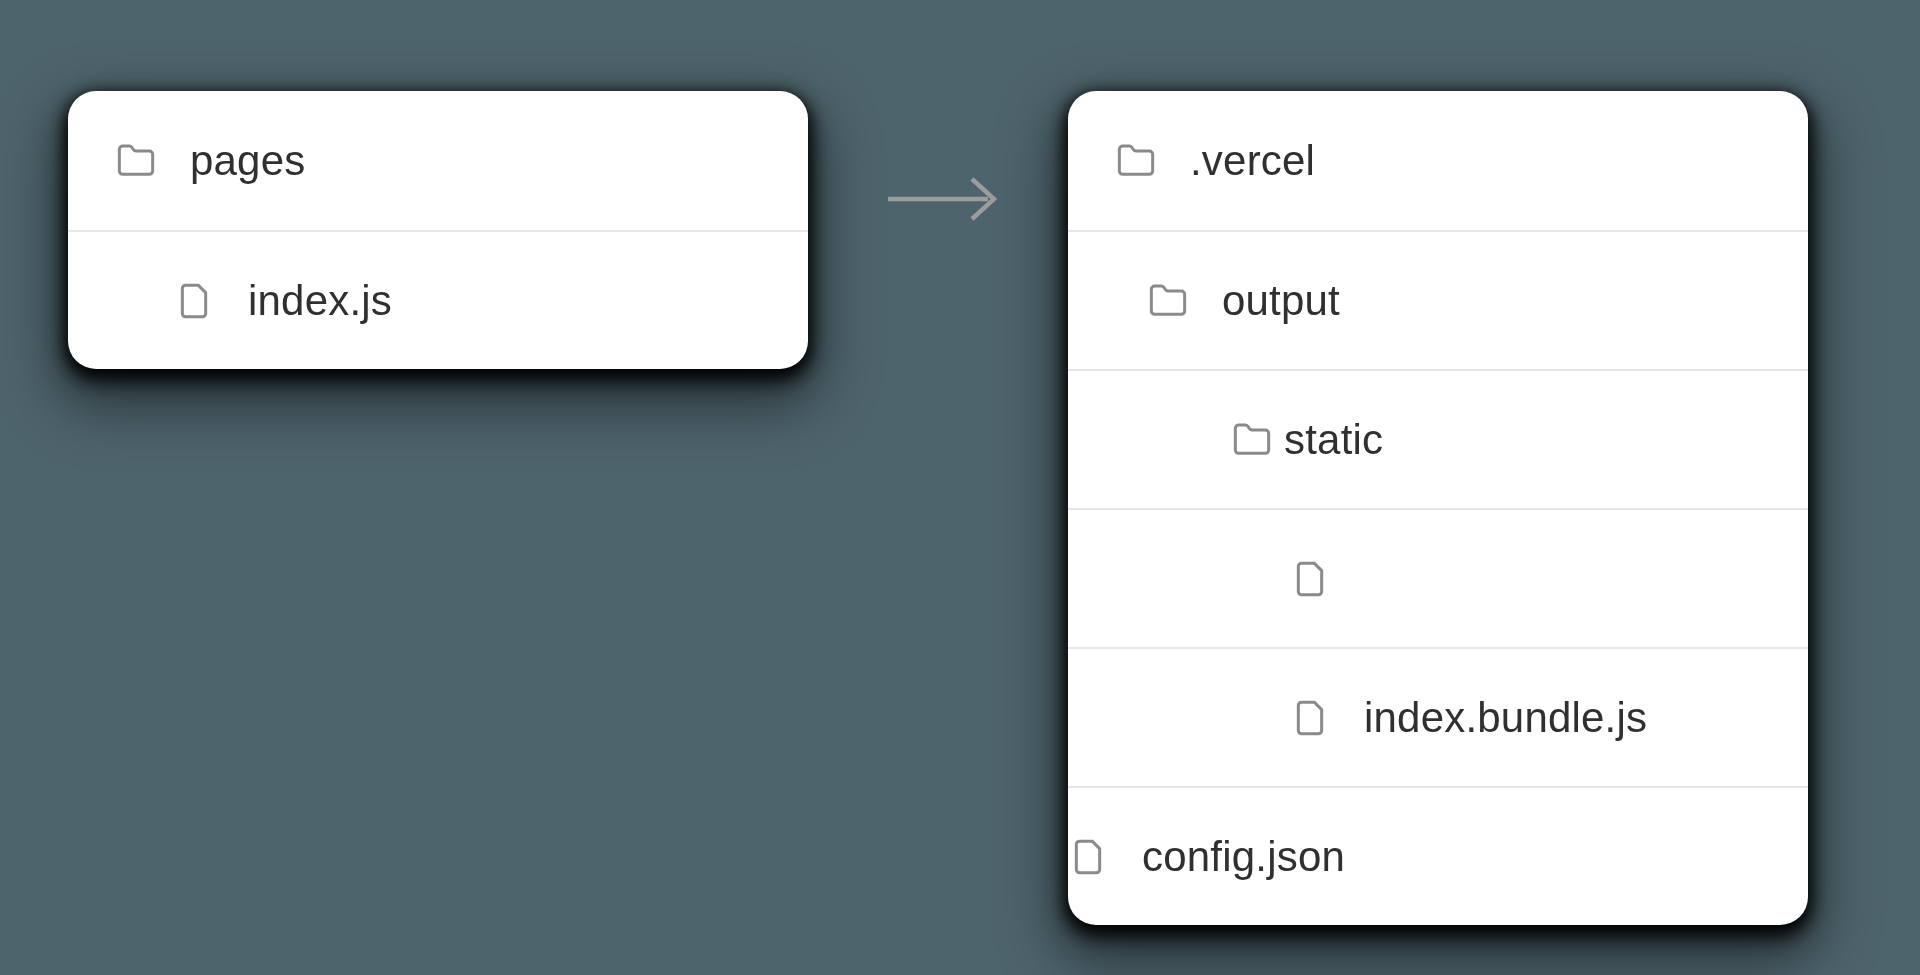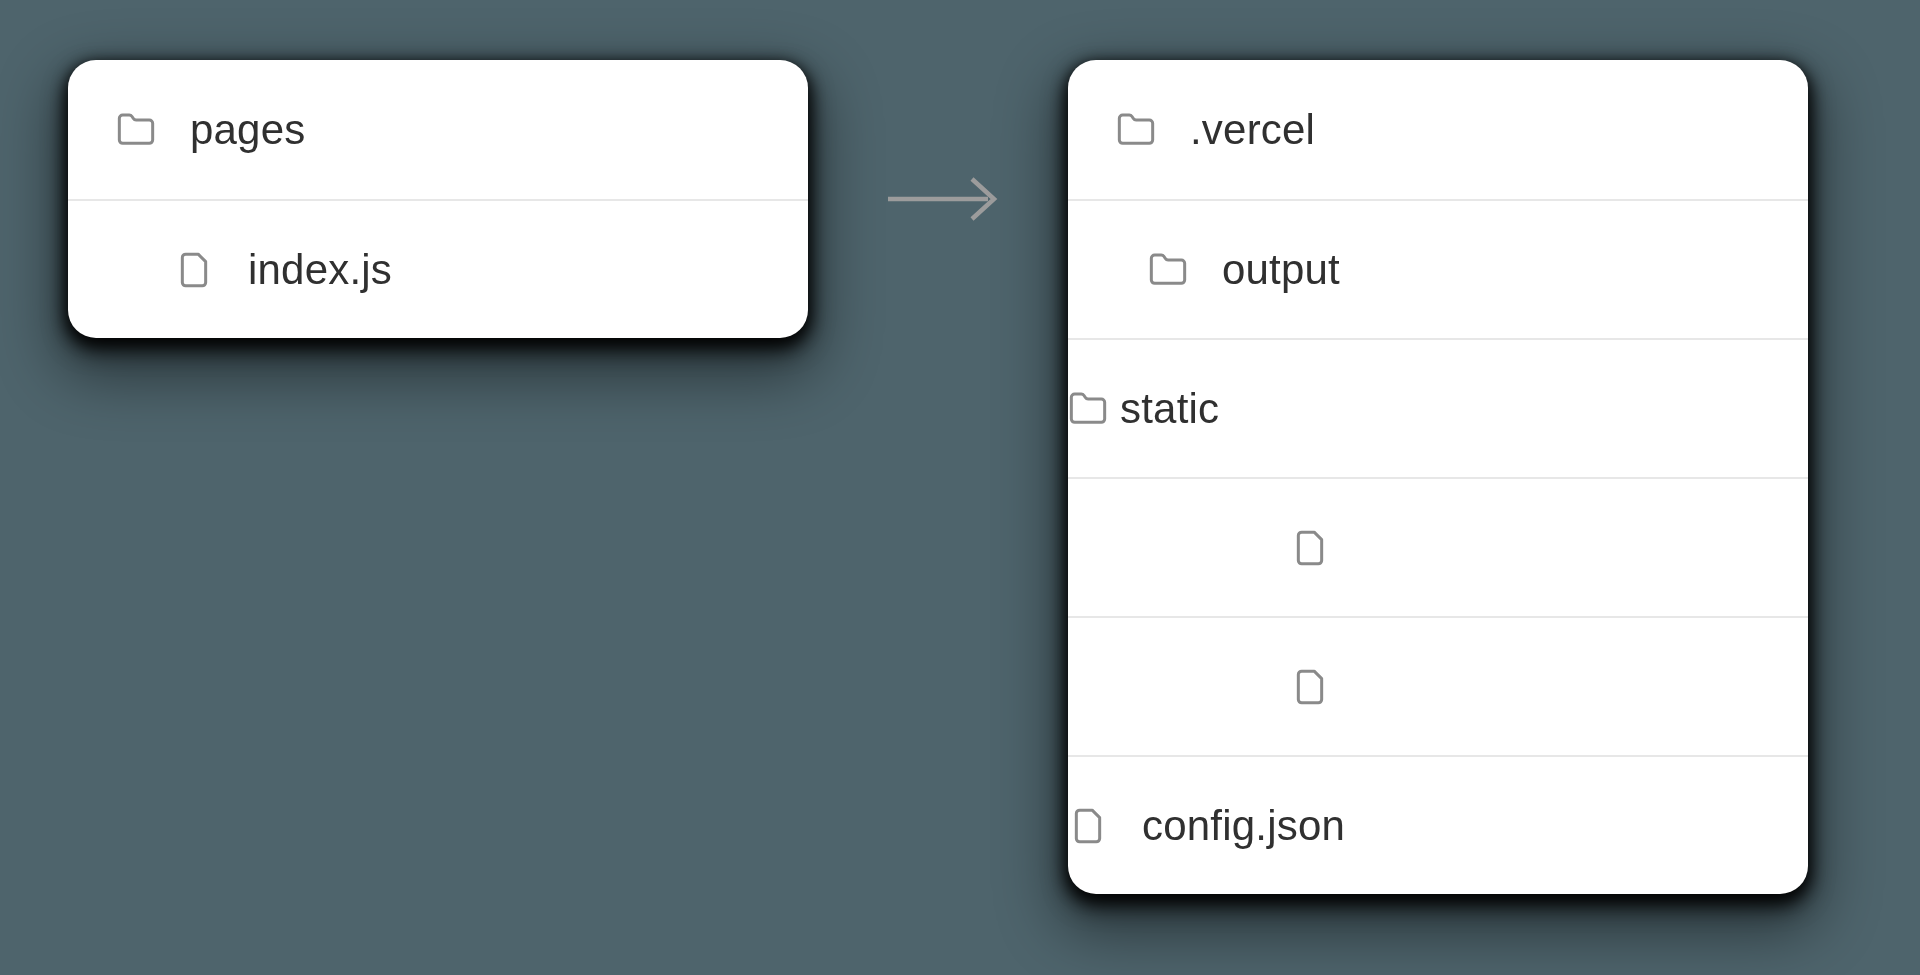--- a/index.html
+++ b/index.html
@@ -11,20 +11,21 @@
   }
   .card {
     position: absolute;
     background: #FFFFFF;
     border-radius: 28px;
     overflow: hidden;
     box-shadow:
       0 10px 22px 2px rgba(0,0,0,0.85),
       0 4px 14px 2px rgba(0,0,0,0.70),
       0 26px 60px 12px rgba(0,0,0,0.45);
+    margin-top: 31px;
   }
   .card-left  { left: 68px;  top: 60px; width: 740px; }
   .card-right { left: 1068px; top: 60px; width: 740px; }
   .tree-row {
     height: 139px;
     box-sizing: border-box;
     display: flex;
     align-items: center;
     gap: 34px;
   }
@@ -83,21 +84,21 @@
 
   <div class="tree-row" style="padding-left: 80px;">
     <span class="row-icon">
         <svg viewBox="0 0 24 24" fill="none" stroke="#8A8A8A" stroke-width="1.8" stroke-linecap="round" stroke-linejoin="round">
           <path d="M20 20a2 2 0 0 0 2-2V8a2 2 0 0 0-2-2h-7.9a2 2 0 0 1-1.69-.9L9.6 3.9A2 2 0 0 0 7.93 3H4a2 2 0 0 0-2 2v13a2 2 0 0 0 2 2Z"></path>
         </svg>
       </span>
     <span class="row-label">output</span>
   </div>
 
-  <div class="tree-row" style=" gap: 12px;">
+  <div class="tree-row" style="padding-left: 164px; gap: 12px;">
     <span class="row-icon">
         <svg viewBox="0 0 24 24" fill="none" stroke="#8A8A8A" stroke-width="1.8" stroke-linecap="round" stroke-linejoin="round">
           <path d="M20 20a2 2 0 0 0 2-2V8a2 2 0 0 0-2-2h-7.9a2 2 0 0 1-1.69-.9L9.6 3.9A2 2 0 0 0 7.93 3H4a2 2 0 0 0-2 2v13a2 2 0 0 0 2 2Z"></path>
         </svg>
       </span>
     <span class="row-label">static</span>
   </div>
 
   <div class="tree-row" style="padding-left: 222px;">
     <span class="row-icon">
@@ -106,20 +107,21 @@
         </svg>
       </span>
   </div>
 
   <div class="tree-row" style="padding-left: 222px;">
     <span class="row-icon">
         <svg viewBox="0 0 24 24" fill="none" stroke="#8A8A8A" stroke-width="1.8" stroke-linecap="round" stroke-linejoin="round">
           <path d="M14.5 2.5H7a2 2 0 0 0-2 2v15a2 2 0 0 0 2 2h10a2 2 0 0 0 2-2V7L14.5 2.5Z"></path>
         </svg>
       </span>
+    <span class="row-label">index.bundle.js</span>
   </div>
 
   <div class="tree-row" style="">
     <span class="row-icon">
         <svg viewBox="0 0 24 24" fill="none" stroke="#8A8A8A" stroke-width="1.8" stroke-linecap="round" stroke-linejoin="round">
           <path d="M14.5 2.5H7a2 2 0 0 0-2 2v15a2 2 0 0 0 2 2h10a2 2 0 0 0 2-2V7L14.5 2.5Z"></path>
         </svg>
       </span>
     <span class="row-label">config.json</span>
   </div>

